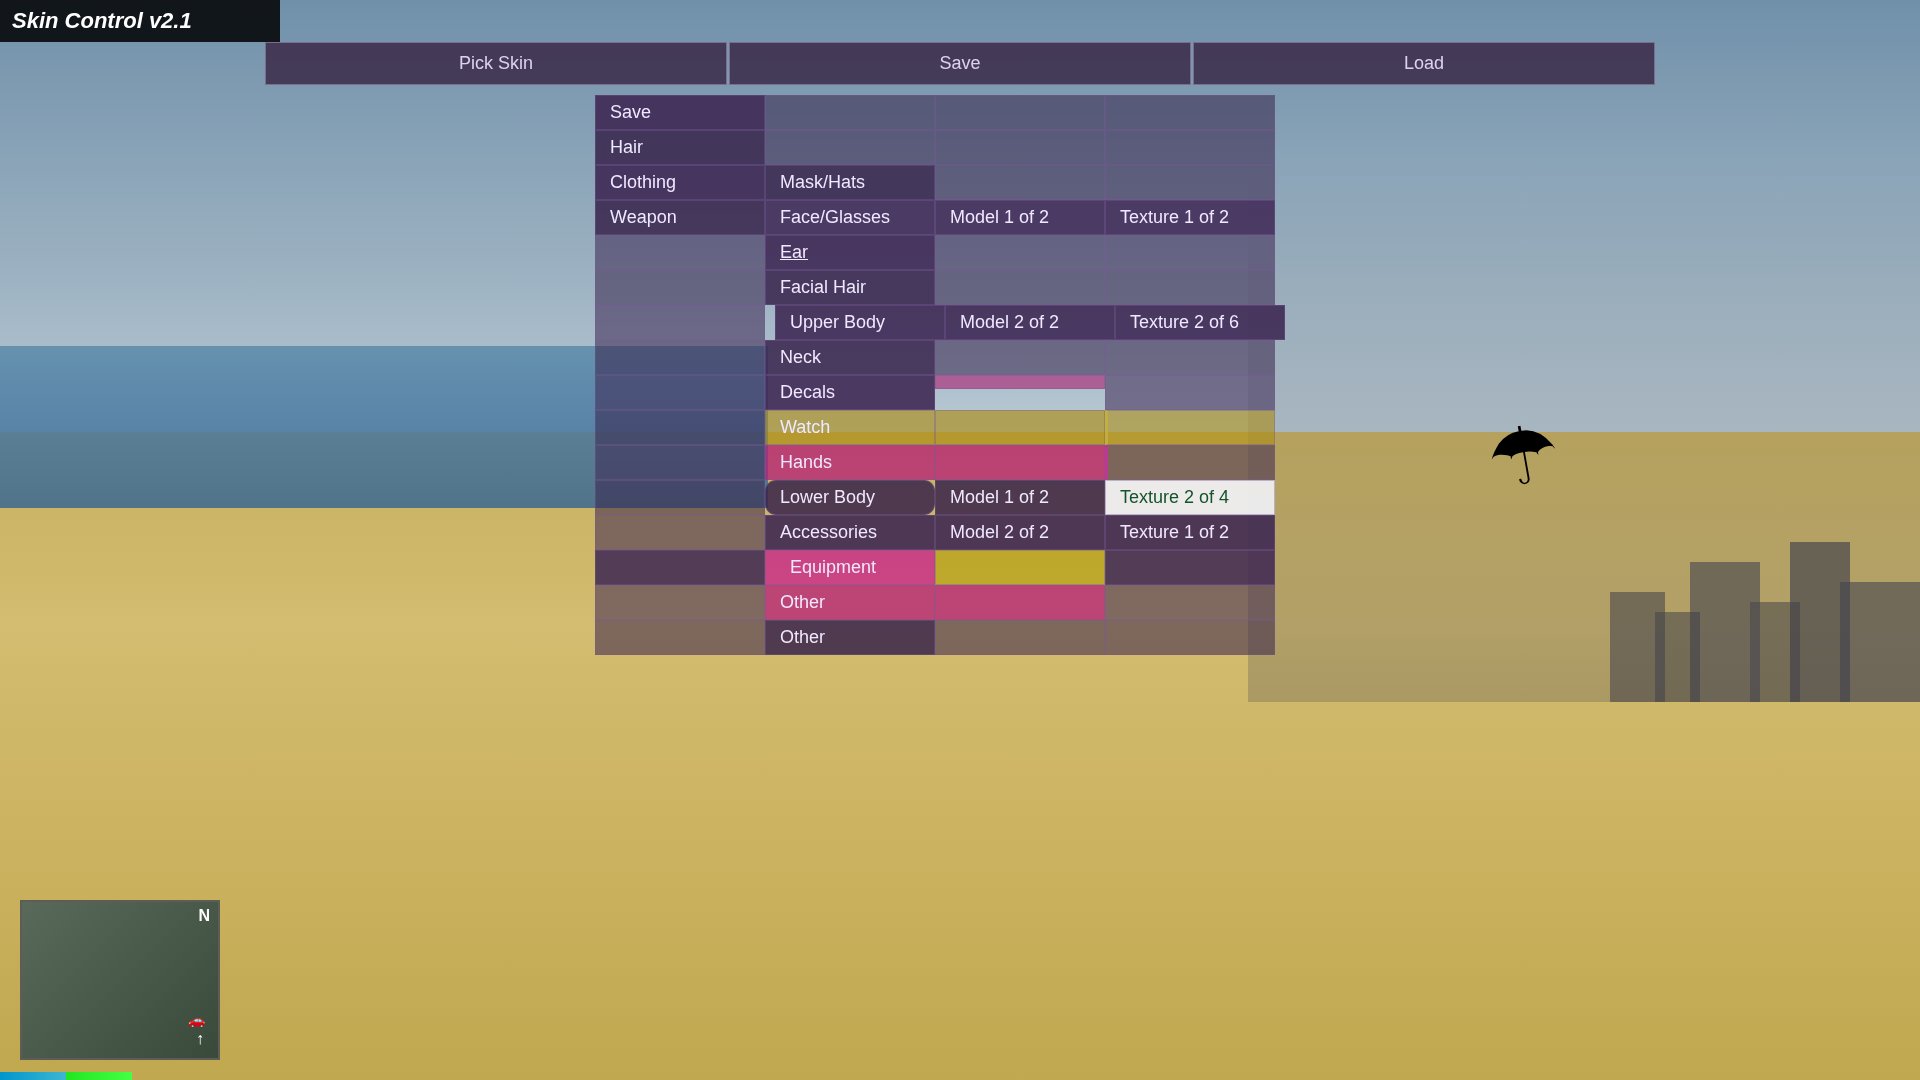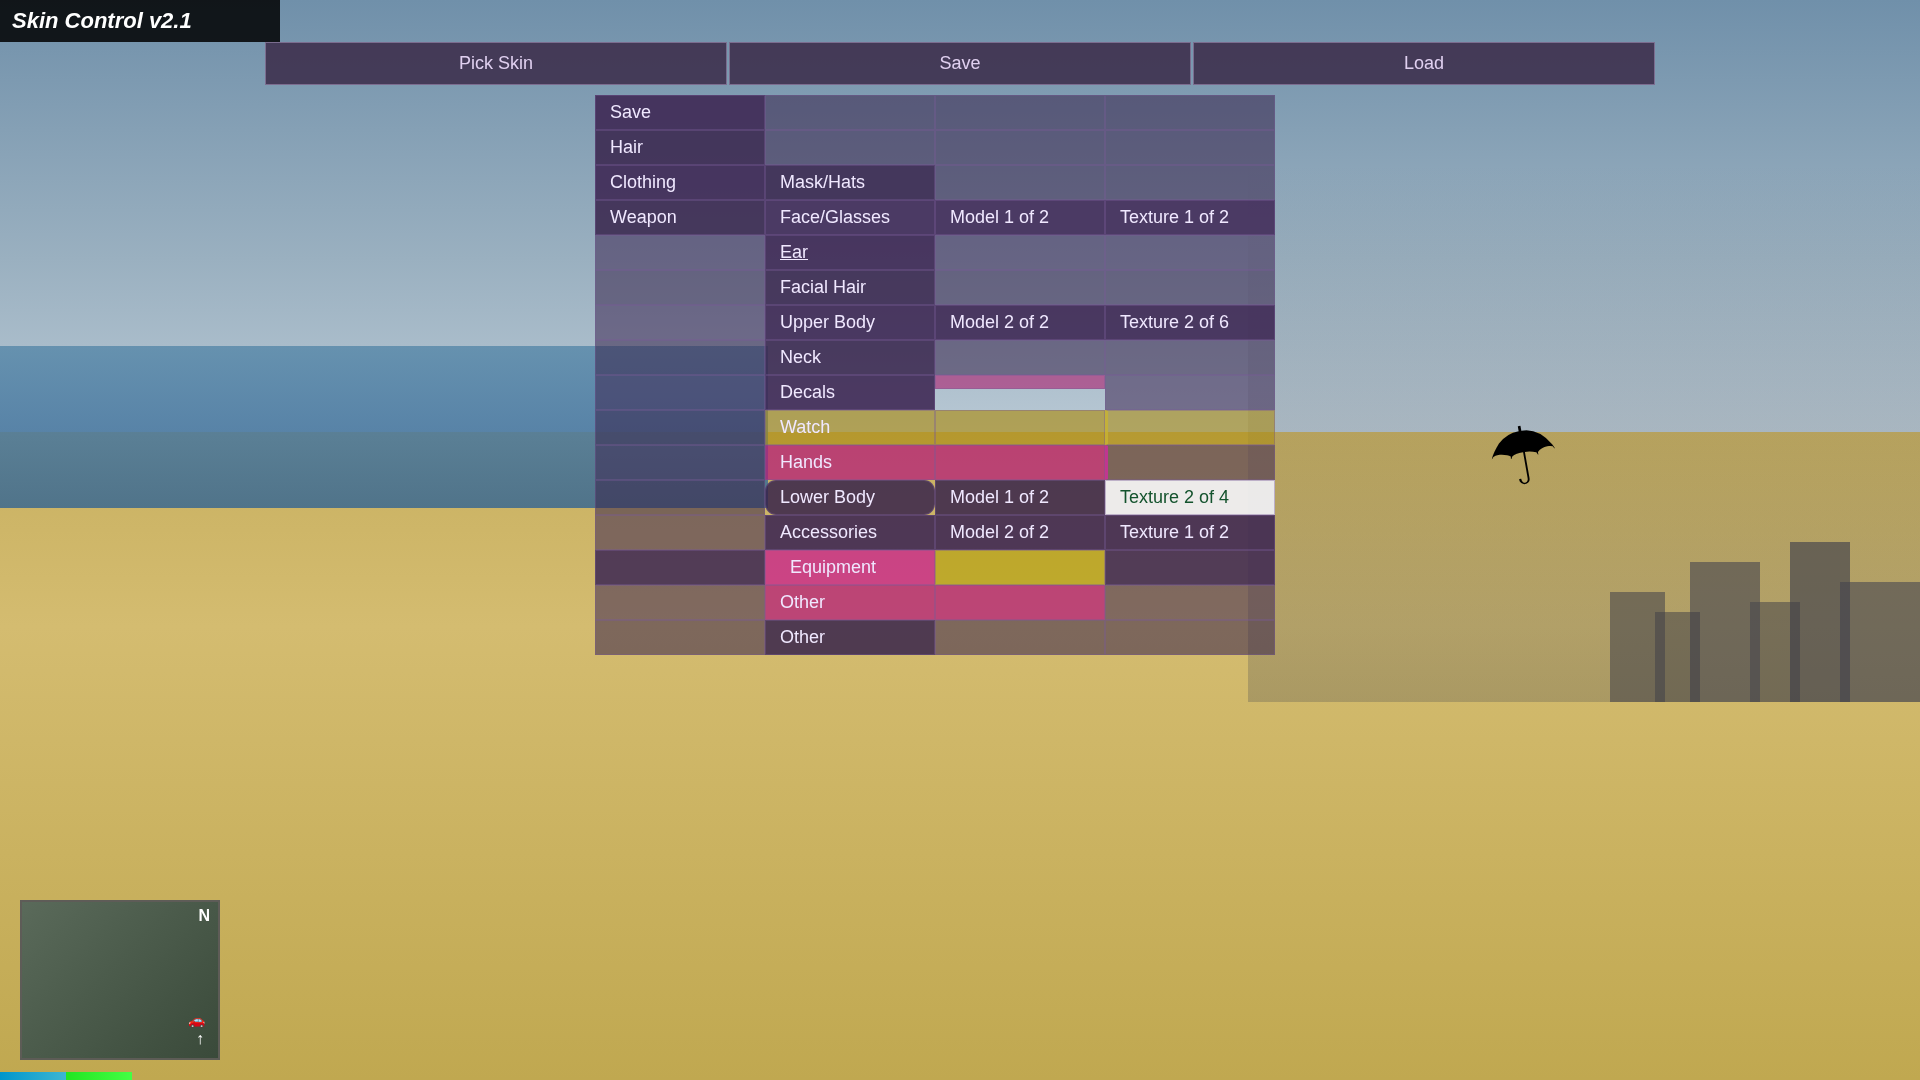--- a/index.html
+++ b/index.html
@@ -320,21 +320,21 @@
 
     <div class="menu-row">
       <div class="menu-cell empty" style="background:rgba(55,35,75,0.55);"></div>
       <div class="menu-cell sub-category" style="background:rgba(55,35,75,0.85);">Facial Hair</div>
       <div class="menu-cell empty" style="background:rgba(55,35,75,0.55);"></div>
       <div class="menu-cell empty" style="background:rgba(55,35,75,0.55);"></div>
     </div>
 
     <div class="menu-row">
       <div class="menu-cell empty" style="background:rgba(60,38,82,0.55);"></div>
-      <div class="menu-cell sub-category" style="background:rgba(60,38,82,0.88);">Upper Body</div>
+      <div class="menu-cell sub-category" style="background:rgba(60,38,82,0.88);margin-left:10px;">Upper Body</div>
       <div class="menu-cell sub-category" style="background:rgba(60,38,82,0.88);">Model 2 of 2</div>
       <div class="menu-cell sub-category" style="background:rgba(60,38,82,0.88);">Texture 2 of 6</div>
     </div>
 
     <div class="menu-row">
       <div class="menu-cell empty" style="background:rgba(55,35,75,0.55);"></div>
       <div class="menu-cell sub-category" style="background:rgba(55,35,75,0.85);">Neck</div>
       <div class="menu-cell empty" style="background:rgba(55,35,75,0.55);"></div>
       <div class="menu-cell empty" style="background:rgba(55,35,75,0.55);"></div>
     </div>

